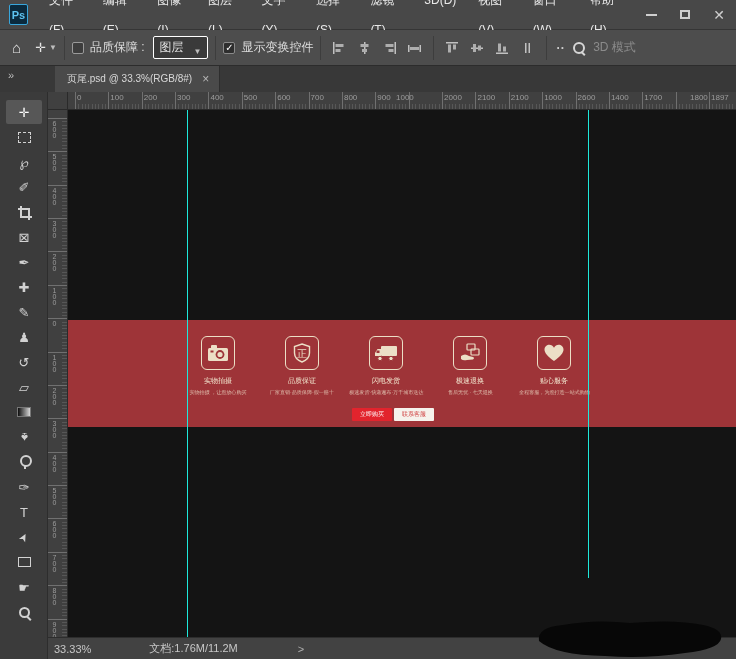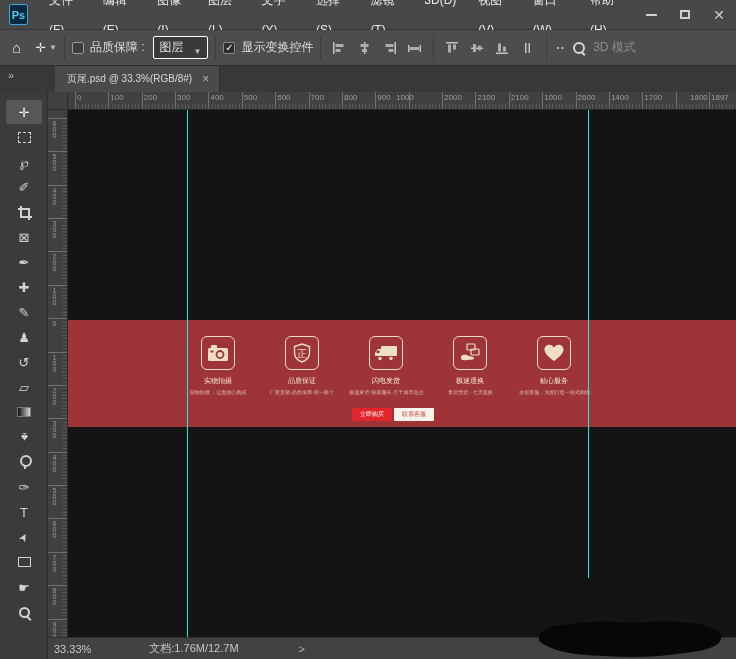--- a/index.html
+++ b/index.html
@@ -418,19 +418,19 @@
       </div>
   </div>
   <div id="guides-layer">
       <div class="guide" style="left: 119px; height: 527px;"></div>
       <div class="guide" style="left: 520px; height: 468px;"></div>
     </div>
 </div>
 
 <div id="statusbar">
   <span id="status-zoom">33.33%</span>
-  <span id="status-doc">文档:1.76M/12.7M</span>
+  <span id="status-doc">文档:1.76M/11.2M</span>
   <span id="status-chev">&gt;</span>
 </div>
 
 <svg id="blob" viewBox="0 0 190 44">
   <path d="M4 26 Q2 12 28 10 Q60 4 95 8 Q140 4 168 10 Q188 14 186 24 Q184 34 150 38 Q110 44 70 41 Q20 40 4 26 Z" fill="#070707"></path>
 </svg>
 
 </body></html>

